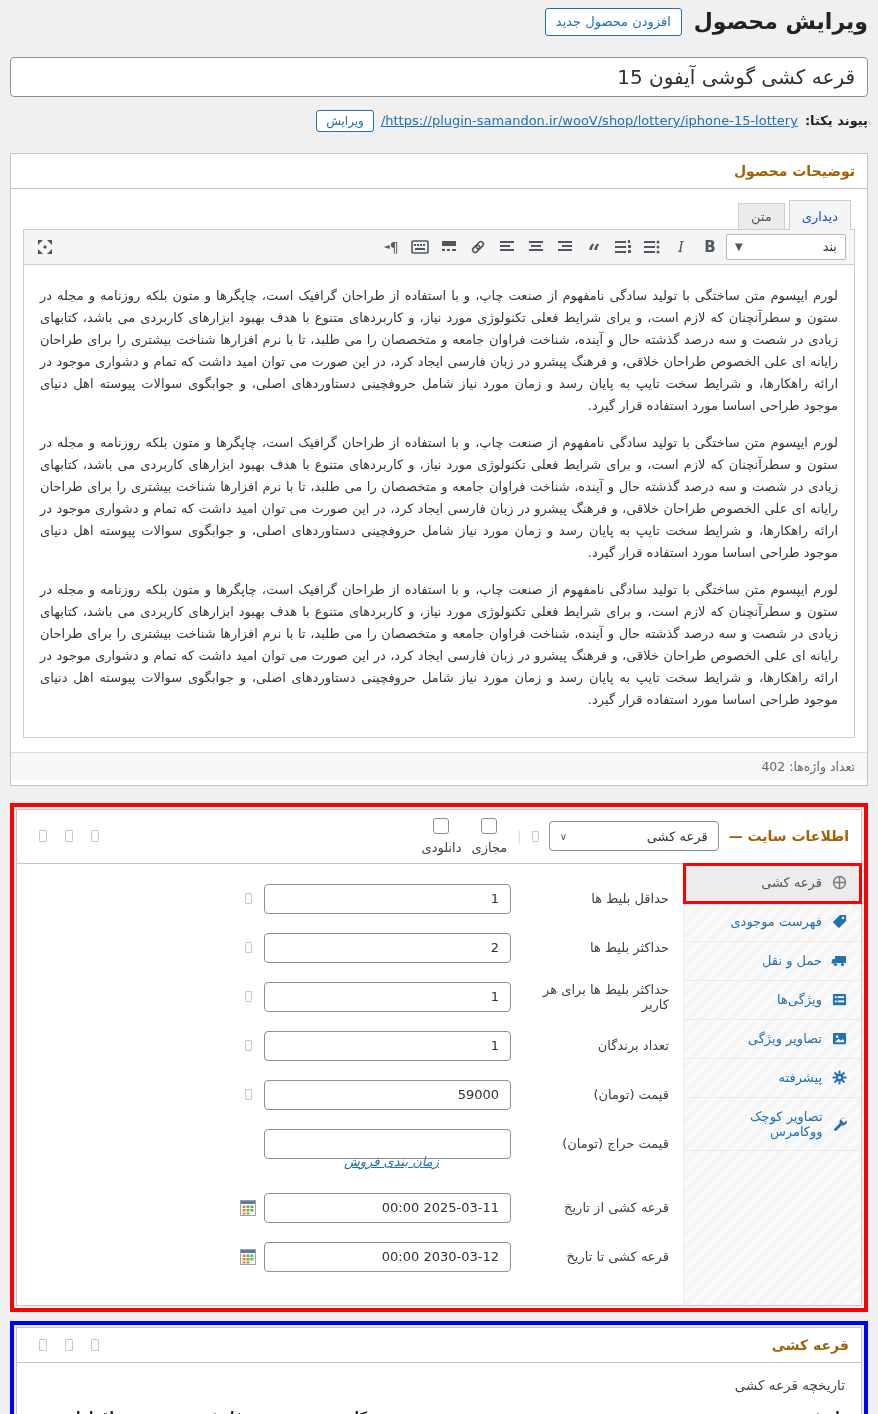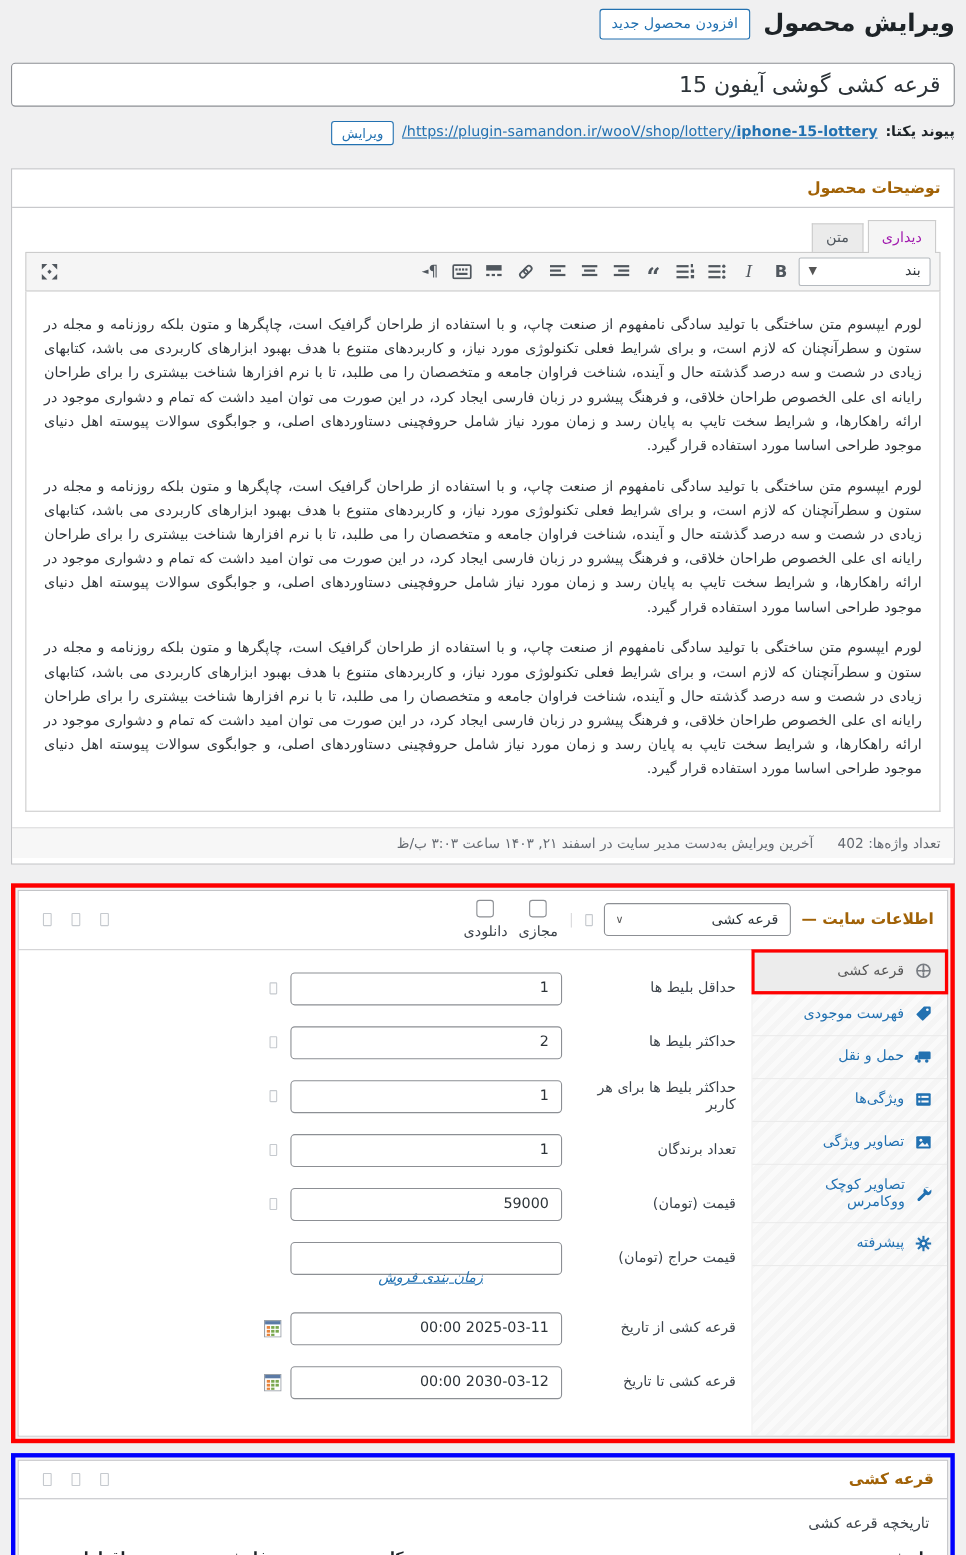--- a/index.html
+++ b/index.html
@@ -26,21 +26,21 @@
 
   
   .title-input {
     width: 100%; margin-top: 21px; height: 40px; border: 1px solid #8c8f94; border-radius: 4px;
     padding: 3px 12px; font-size: 20px; color: #2c3338; background: #fff; direction: rtl; text-align: right;
     font-family: "DejaVu Sans", sans-serif;
   }
   .permalink-row { margin-top: 13px; display: flex; align-items: center; gap: 7px; font-size: 13px; }
   .permalink-label { font-weight: 700; color: #1d2327; }
   .permalink-url { color: #2271b1; text-decoration: underline; direction: rtl; }
-  .permalink-url b { font-weight: 700; }
+  .permalink-url b { font-weight: 400; }
 
   
   .postbox { background: #fff; border: 1px solid #c3c4c7; }
   .postbox-header {
     display: flex; align-items: center; gap: 8px;
     padding: 9px 12px; border-bottom: 1px solid #c3c4c7;
   }
   .postbox-title { font-size: 14px; font-weight: 700; color: #a16207; }
   .tofu { display: inline-block; width: 7px; height: 11px; border: 1px solid #c5c9ce; border-radius: 1px; background: #fdfdfd; }
   .tofu.lg { width: 8px; height: 12px; }
@@ -49,21 +49,21 @@
   
   .editor-box { margin-top: 21px; }
   .editor-top { display: flex; justify-content: space-between; align-items: flex-end; margin: 10px 12px 0; }
   .media-group { display: flex; align-items: center; gap: 10px; }
   .media-btn { display: inline-flex; align-items: center; gap: 8px; border-color: #2271b1; box-shadow: 0 0 0 1px rgba(34,113,177,.25); }
   .editor-tabs { display: flex; align-items: flex-end; }
   .etab {
     padding: 5px 12px 6px; border: 1px solid #ccc; border-bottom: none; background: #ebebeb;
     color: #50575e; font-size: 13px; margin-right: 4px; cursor: pointer; position: relative; top: 1px;
   }
-  .etab.active { background: #f5f5f5; padding-top: 8px; z-index: 2; color: #a21caf; }
+  .etab.active { background: #f5f5f5; padding-top: 8px; z-index: 2; color: #1d4ed8; }
   .mce-toolbar {
     margin: 0 12px; border: 1px solid #ccc; background: #f5f5f5;
     display: flex; align-items: center; gap: 3px; padding: 4px 8px; position: relative; z-index: 1;
   }
   .fake-select {
     width: 120px; height: 26px; background: #fff; border: 1px solid #b4b9be; border-radius: 2px;
     display: flex; align-items: center; justify-content: space-between; padding: 0 8px; font-size: 13px; color: #32373c;
     cursor: pointer;
   }
   .chev { font-size: 10px; color: #555; }
@@ -280,21 +280,20 @@
     </div>
 
     <div class="editor-content">
       <p>لورم ایپسوم متن ساختگی با تولید سادگی نامفهوم از صنعت چاپ، و با استفاده از طراحان گرافیک است، چاپگرها و متون بلکه روزنامه و مجله در ستون و سطرآنچنان که لازم است، و برای شرایط فعلی تکنولوژی مورد نیاز، و کاربردهای متنوع با هدف بهبود ابزارهای کاربردی می باشد، کتابهای زیادی در شصت و سه درصد گذشته حال و آینده، شناخت فراوان جامعه و متخصصان را می طلبد، تا با نرم افزارها شناخت بیشتری را برای طراحان رایانه ای علی الخصوص طراحان خلاقی، و فرهنگ پیشرو در زبان فارسی ایجاد کرد، در این صورت می توان امید داشت که تمام و دشواری موجود در ارائه راهکارها، و شرایط سخت تایپ به پایان رسد و زمان مورد نیاز شامل حروفچینی دستاوردهای اصلی، و جوابگوی سوالات پیوسته اهل دنیای موجود طراحی اساسا مورد استفاده قرار گیرد.</p>
       <p>لورم ایپسوم متن ساختگی با تولید سادگی نامفهوم از صنعت چاپ، و با استفاده از طراحان گرافیک است، چاپگرها و متون بلکه روزنامه و مجله در ستون و سطرآنچنان که لازم است، و برای شرایط فعلی تکنولوژی مورد نیاز، و کاربردهای متنوع با هدف بهبود ابزارهای کاربردی می باشد، کتابهای زیادی در شصت و سه درصد گذشته حال و آینده، شناخت فراوان جامعه و متخصصان را می طلبد، تا با نرم افزارها شناخت بیشتری را برای طراحان رایانه ای علی الخصوص طراحان خلاقی، و فرهنگ پیشرو در زبان فارسی ایجاد کرد، در این صورت می توان امید داشت که تمام و دشواری موجود در ارائه راهکارها، و شرایط سخت تایپ به پایان رسد و زمان مورد نیاز شامل حروفچینی دستاوردهای اصلی، و جوابگوی سوالات پیوسته اهل دنیای موجود طراحی اساسا مورد استفاده قرار گیرد.</p>
       <p>لورم ایپسوم متن ساختگی با تولید سادگی نامفهوم از صنعت چاپ، و با استفاده از طراحان گرافیک است، چاپگرها و متون بلکه روزنامه و مجله در ستون و سطرآنچنان که لازم است، و برای شرایط فعلی تکنولوژی مورد نیاز، و کاربردهای متنوع با هدف بهبود ابزارهای کاربردی می باشد، کتابهای زیادی در شصت و سه درصد گذشته حال و آینده، شناخت فراوان جامعه و متخصصان را می طلبد، تا با نرم افزارها شناخت بیشتری را برای طراحان رایانه ای علی الخصوص طراحان خلاقی، و فرهنگ پیشرو در زبان فارسی ایجاد کرد، در این صورت می توان امید داشت که تمام و دشواری موجود در ارائه راهکارها، و شرایط سخت تایپ به پایان رسد و زمان مورد نیاز شامل حروفچینی دستاوردهای اصلی، و جوابگوی سوالات پیوسته اهل دنیای موجود طراحی اساسا مورد استفاده قرار گیرد.</p>
     </div>
 
     <div class="editor-status">
       <span>تعداد واژه‌ها: 402</span>
-      <span class="last-edited">آخرین ویرایش به‌دست مدیر سایت در اسفند ۲۱, ۱۴۰۳ ساعت ۳:۰۳ ب/ظ</span>
     </div>
     <div class="editor-bottom-pad"></div>
   </div>
 
   
   <div class="annotation-red">
     <div class="postbox">
       <div class="pd-header">
         <span class="postbox-title"><span>اطلاعات سایت</span> <span>—</span></span>
         <span class="pd-select">
@@ -378,43 +377,43 @@
                   <rect x="1" y="2" width="14" height="12" rx="1" fill="currentColor"></rect>
                   <circle cx="5.5" cy="6" r="1.4" fill="#fafafa"></circle>
                   <path d="M3 12 L7 8 L9.5 10.5 L11.5 8.5 L13.5 12 Z" fill="#fafafa"></path>
                 </svg>
             </span>
             <span>تصاویر ویژگی</span>
           </div>
           <div class="pd-tab">
             <span class="ticon">
               <svg width="15" height="15" viewBox="0 0 16 16" color="#2271b1">
-                  <path d="M13.5 2.5 a4 4 0 0 0-5.2 5.2 L2.5 13.5 a1.5 1.5 0 0 0 2.1 2.1 L10.4 9.8 a4 4 0 0 0 5.2-5.2 L12.8 7.2 L8.8 3.2 Z" fill="currentColor"></path>
-                </svg>
-            </span>
-            <span>تصاویر کوچک ووکامرس</span>
-          </div>
-          <div class="pd-tab">
-            <span class="ticon">
-              <svg width="15" height="15" viewBox="0 0 16 16" color="#2271b1">
                   <g fill="currentColor">
                     <circle cx="8" cy="8" r="4.2"></circle>
                     <rect x="7" y="0.5" width="2" height="3.4"></rect>
                     <rect x="7" y="12.1" width="2" height="3.4"></rect>
                     <rect x="0.5" y="7" width="3.4" height="2"></rect>
                     <rect x="12.1" y="7" width="3.4" height="2"></rect>
                     <rect x="7" y="0.5" width="2" height="3.4" transform="rotate(45 8 8)"></rect>
                     <rect x="7" y="12.1" width="2" height="3.4" transform="rotate(45 8 8)"></rect>
                     <rect x="0.5" y="7" width="3.4" height="2" transform="rotate(45 8 8)"></rect>
                     <rect x="12.1" y="7" width="3.4" height="2" transform="rotate(45 8 8)"></rect>
                   </g>
                   <circle cx="8" cy="8" r="1.7" fill="#fafafa"></circle>
                 </svg>
             </span>
             <span>پیشرفته</span>
+          </div>
+          <div class="pd-tab">
+            <span class="ticon">
+              <svg width="15" height="15" viewBox="0 0 16 16" color="#2271b1">
+                  <path d="M13.5 2.5 a4 4 0 0 0-5.2 5.2 L2.5 13.5 a1.5 1.5 0 0 0 2.1 2.1 L10.4 9.8 a4 4 0 0 0 5.2-5.2 L12.8 7.2 L8.8 3.2 Z" fill="currentColor"></path>
+                </svg>
+            </span>
+            <span>تصاویر کوچک ووکامرس</span>
           </div>
         </div>
 
         <div class="pd-form">
           <div class="field-row">
             <label>حداقل بلیط ها</label>
             <input class="sinput" type="text" value="1" style="">
             <span class="tofu help-tofu"></span>
           </div>
           <div class="field-row">

